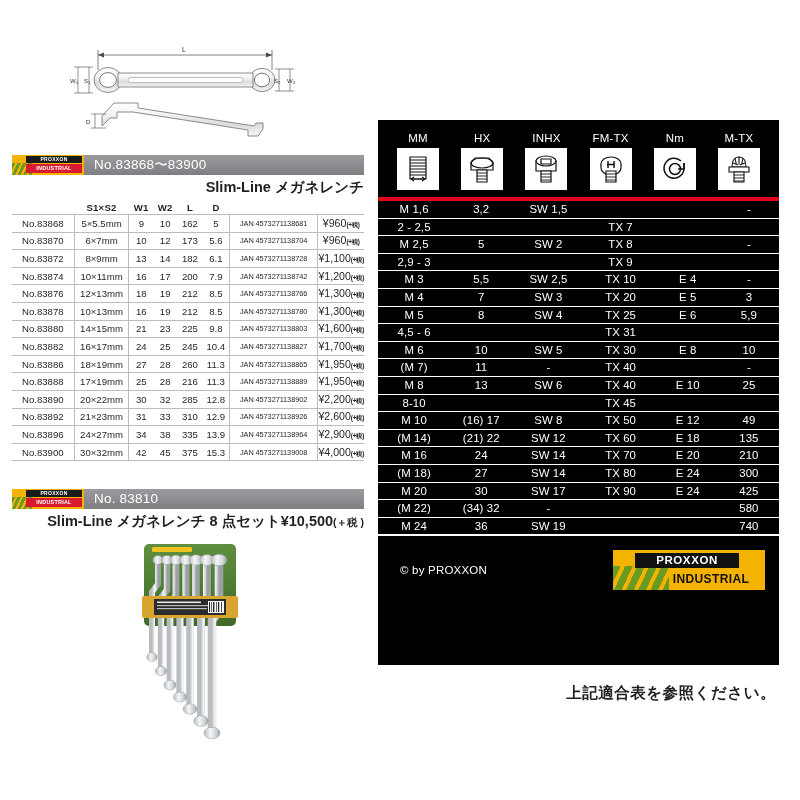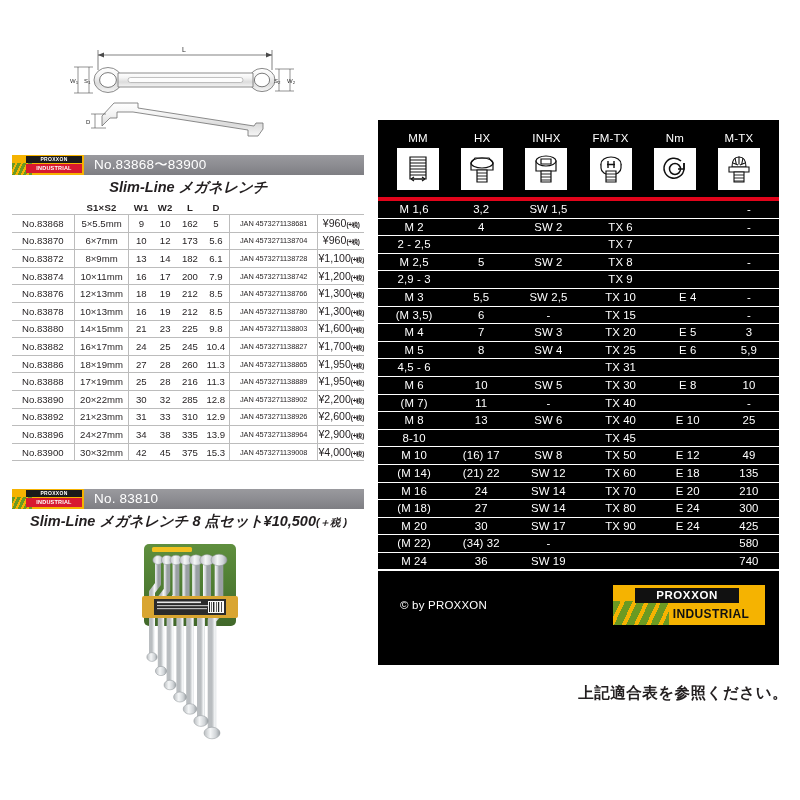--- a/index.html
+++ b/index.html
@@ -46,21 +46,21 @@
     position:absolute;left:0;top:8px;width:22px;height:12px;overflow:hidden;
     background:repeating-linear-gradient(115deg,#6b9a22 0 3px,#f5b301 3px 5px);
   }
   .prod-headbar .pn{
     color:#fff;font-size:13.5px;line-height:20px;padding-left:10px;
     letter-spacing:.2px;font-weight:400;
   }
   .prod-title{
     font-size:14.5px;font-weight:bold;letter-spacing:0px;
     padding:3px 0 3px 1px;color:#231f20;
-    display:flex;justify-content:center;align-items:baseline;font-style:italic;
+    display:flex;justify-content:flex-end;align-items:baseline;
   }
   .prod-title .price-big{font-size:14.5px;font-weight:bold;}
   .prod-title .price-big .tax{font-size:10.5px;font-weight:bold;}
 
   
   table.spec{border-collapse:collapse;width:352px;font-size:9.6px;}
   table.spec td,table.spec th{
     border-top:1px solid #bcbcbc;border-bottom:1px solid #bcbcbc;
     padding:0;height:16.6px;font-weight:normal;text-align:center;
     white-space:nowrap;
@@ -126,21 +126,21 @@
     display:flex;align-items:center;justify-content:center;
   }
   .logo-big .lb-top span{color:#fff;font-size:11.5px;font-weight:bold;letter-spacing:.6px;line-height:1;}
   .logo-big .lb-bot{
     position:absolute;left:48px;top:21px;width:100px;height:15px;
     display:flex;align-items:center;justify-content:center;
   }
   .logo-big .lb-bot span{color:#111;font-size:12px;font-weight:bold;letter-spacing:.4px;line-height:1;}
 
   #note-jp{
-    position:absolute;right:12px;top:683px;font-size:15.5px;font-weight:bold;
+    position:absolute;right:24px;top:683px;font-size:15.5px;font-weight:bold;
     color:#231f20;letter-spacing:.5px;
   }
 </style>
 </head>
 <body>
 
 <div id="tech-drawing">
   <svg width="310" height="120" viewBox="0 0 310 120">
     <defs>
       <linearGradient id="metal" x1="0" y1="0" x2="0" y2="1">
@@ -553,28 +553,20 @@
     <tbody id="fit-body">
         <tr>
           <td class="f-mm">M 1,6</td>
           <td class="f-hx">3,2</td>
           <td class="f-inhx">SW 1,5</td>
           <td class="f-fmtx"></td>
           <td class="f-mtx"></td>
           <td class="f-nm">-</td>
         </tr>
         <tr>
-          <td class="f-mm">M 2</td>
-          <td class="f-hx">4</td>
-          <td class="f-inhx">SW  2</td>
-          <td class="f-fmtx">TX   6</td>
-          <td class="f-mtx"></td>
-          <td class="f-nm">-</td>
-        </tr>
-        <tr>
           <td class="f-mm">2 - 2,5</td>
           <td class="f-hx"></td>
           <td class="f-inhx"></td>
           <td class="f-fmtx">TX   7</td>
           <td class="f-mtx"></td>
           <td class="f-nm"></td>
         </tr>
         <tr>
           <td class="f-mm">M 2,5</td>
           <td class="f-hx">5</td>
@@ -590,28 +582,20 @@
           <td class="f-fmtx">TX   9</td>
           <td class="f-mtx"></td>
           <td class="f-nm"></td>
         </tr>
         <tr>
           <td class="f-mm">M 3</td>
           <td class="f-hx">5,5</td>
           <td class="f-inhx">SW 2,5</td>
           <td class="f-fmtx">TX 10</td>
           <td class="f-mtx">E 4</td>
-          <td class="f-nm">-</td>
-        </tr>
-        <tr>
-          <td class="f-mm">(M 3,5)</td>
-          <td class="f-hx">6</td>
-          <td class="f-inhx">-</td>
-          <td class="f-fmtx">TX 15</td>
-          <td class="f-mtx"></td>
           <td class="f-nm">-</td>
         </tr>
         <tr>
           <td class="f-mm">M 4</td>
           <td class="f-hx">7</td>
           <td class="f-inhx">SW  3</td>
           <td class="f-fmtx">TX 20</td>
           <td class="f-mtx">E 5</td>
           <td class="f-nm">3</td>
         </tr>

